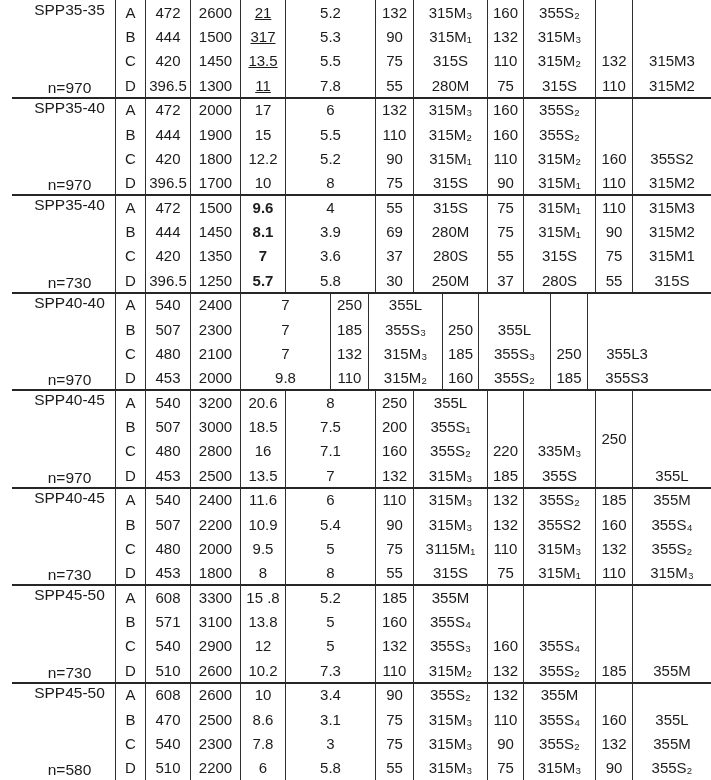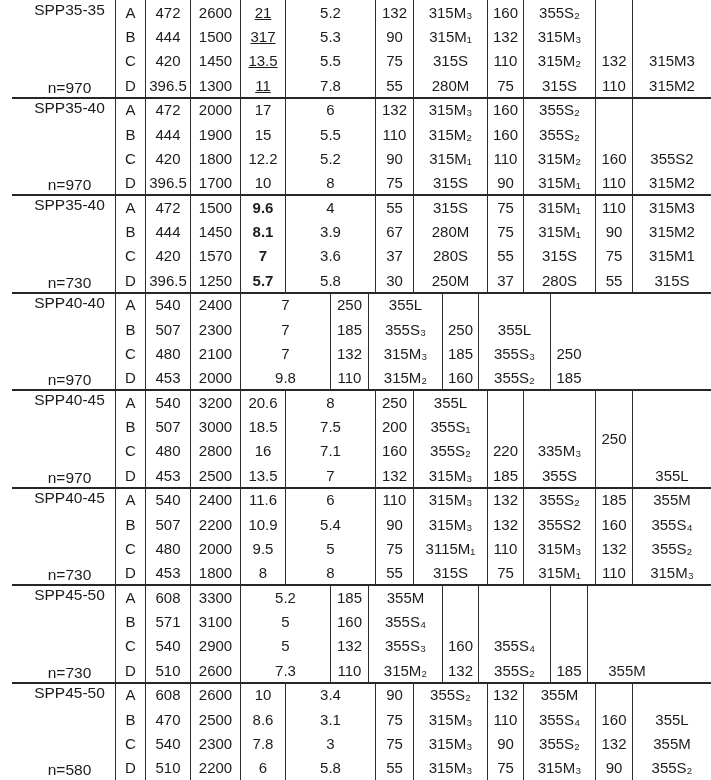--- a/index.html
+++ b/index.html
@@ -183,38 +183,38 @@
       </div>
       <div class="col" style="width: 45px;">
         <div class="cell">472</div>
         <div class="cell">444</div>
         <div class="cell">420</div>
         <div class="cell">396.5</div>
       </div>
       <div class="col" style="width: 50px;">
         <div class="cell">1500</div>
         <div class="cell">1450</div>
-        <div class="cell">1570</div>
+        <div class="cell">1350</div>
         <div class="cell">1250</div>
       </div>
       <div class="col" style="width: 45px; font-weight: bold;">
         <div class="cell">9.6</div>
         <div class="cell">8.1</div>
         <div class="cell">7</div>
         <div class="cell">5.7</div>
       </div>
       <div class="col" style="width: 90px;">
         <div class="cell">4</div>
         <div class="cell">3.9</div>
         <div class="cell">3.6</div>
         <div class="cell">5.8</div>
       </div>
       <div class="col" style="width: 38px;">
         <div class="cell">55</div>
-        <div class="cell">67</div>
+        <div class="cell">69</div>
         <div class="cell">37</div>
         <div class="cell">30</div>
       </div>
       <div class="col" style="width: 74px;">
         <div class="cell">315S</div>
         <div class="cell">280M</div>
         <div class="cell">280S</div>
         <div class="cell">250M</div>
       </div>
       <div class="col" style="width: 36px;">
@@ -293,20 +293,26 @@
         <div class="cell"></div>
         <div class="cell">355L</div>
         <div class="cell">355S₃</div>
         <div class="cell">355S₂</div>
       </div>
       <div class="col" style="width: 37px;">
         <div class="cell"></div>
         <div class="cell"></div>
         <div class="cell">250</div>
         <div class="cell">185</div>
+      </div>
+      <div class="col" style="width: 79px;">
+        <div class="cell"></div>
+        <div class="cell"></div>
+        <div class="cell">355L3</div>
+        <div class="cell">355S3</div>
       </div>
     </div>
     <div class="group">
       <div class="col model-col" style="width: 115px;">
         <div class="model-line">SPP40-45</div>
         <div class="model-line">n=970</div>
       </div>
       <div class="col" style="width: 30px;">
         <div class="cell">A</div>
         <div class="cell">B</div>
@@ -459,20 +465,26 @@
         <div class="cell">571</div>
         <div class="cell">540</div>
         <div class="cell">510</div>
       </div>
       <div class="col" style="width: 50px;">
         <div class="cell">3300</div>
         <div class="cell">3100</div>
         <div class="cell">2900</div>
         <div class="cell">2600</div>
       </div>
+      <div class="col" style="width: 45px;">
+        <div class="cell">15 .8</div>
+        <div class="cell">13.8</div>
+        <div class="cell">12</div>
+        <div class="cell">10.2</div>
+      </div>
       <div class="col" style="width: 90px;">
         <div class="cell">5.2</div>
         <div class="cell">5</div>
         <div class="cell">5</div>
         <div class="cell">7.3</div>
       </div>
       <div class="col" style="width: 38px;">
         <div class="cell">185</div>
         <div class="cell">160</div>
         <div class="cell">132</div>

